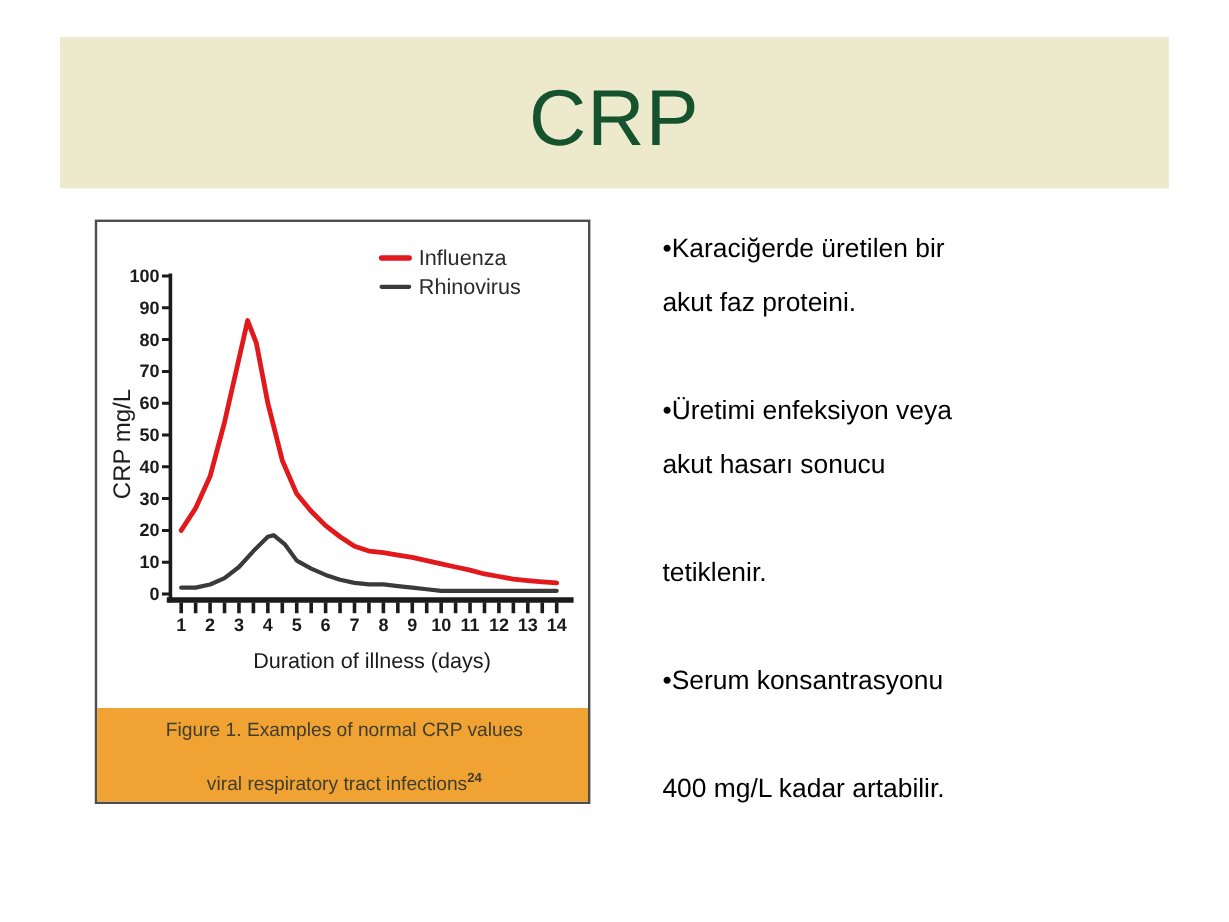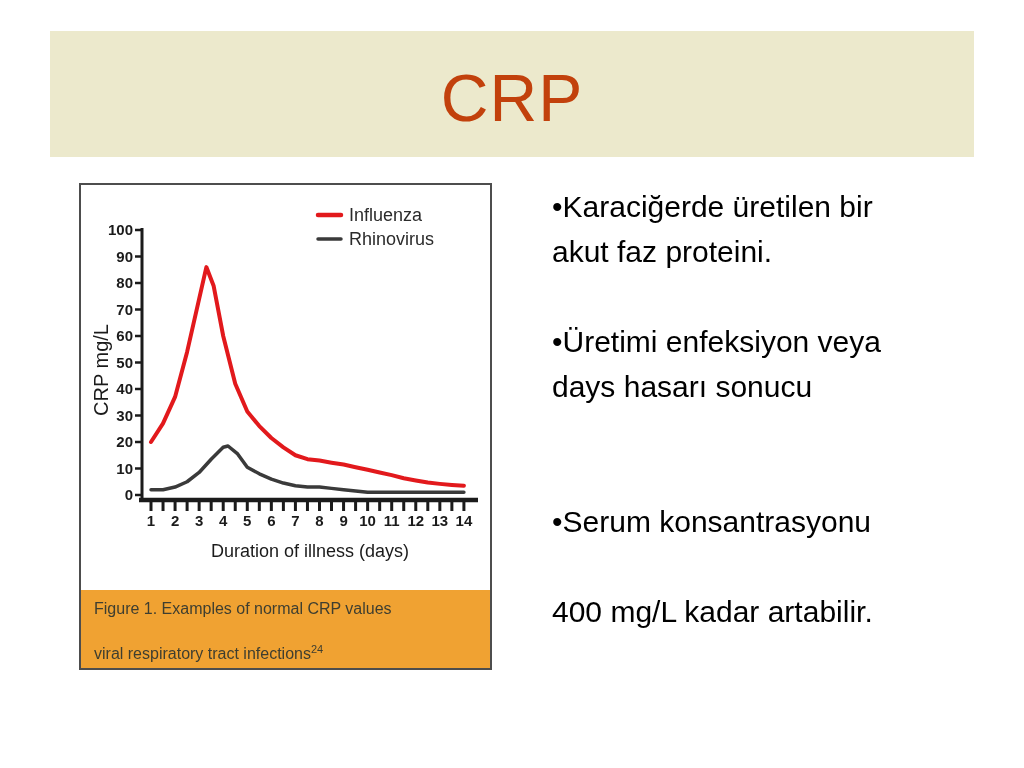--- a/index.html
+++ b/index.html
@@ -10,35 +10,35 @@
   .title-band{position:absolute;left:50px;top:31px;width:924px;height:126px;
               display:flex;align-items:center;justify-content:center;}
   .title-band h1{margin:0;padding-top:8px;font-size:66px;font-weight:400;letter-spacing:1px;}
 
   
   .figure-box{position:absolute;left:79px;top:183px;width:413px;height:487px;
               box-sizing:border-box;border:2px solid #4d4d4d;background:#ffffff;}
   .figure-box svg{display:block;}
   svg text{font-family:"Liberation Sans",sans-serif;}
   .caption{box-sizing:border-box;width:409px;height:78px;padding:9px 10px 0 13px;
-           font-size:16px;line-height:20px;font-weight:400;color:#3e3e30;}
-  .caption sup{font-size:11px;}
+           font-size:16px;line-height:20px;font-weight:400;color:#3e3e30;text-align:center;}
+  .caption sup{font-size:11px;font-weight:bold;}
 
   
   .bullets{position:absolute;left:552px;top:184px;width:432px;
-           font-size:30px;line-height:45px;color:#000000;}
+           font-size:22px;line-height:45px;color:#000000;}
   .bullets .para{margin:0 0 45px 0;}
 </style>
 </head>
 <body>
 
 <div class="slide">
 
   <div class="title-band" style="background: rgb(236, 233, 204);">
-    <h1 style="color: #c2410c;">CRP</h1>
+    <h1 style="color: #14532d;">CRP</h1>
   </div>
 
   <div class="figure-box" style="border-color: rgb(77, 77, 77);">
     <svg width="409" height="405" viewBox="0 0 409 405">
         <line x1="61" y1="43" x2="61" y2="317" stroke="#1b1b1b" stroke-width="3"></line>
         <line x1="58" y1="315" x2="397" y2="315" stroke="#1b1b1b" stroke-width="4.5"></line>
         <line x1="54" y1="310" x2="61" y2="310" stroke="#1b1b1b" stroke-width="2.5"></line>
         <text x="52" y="315" text-anchor="end" font-size="15" font-weight="700" fill="#1b1b1b">0</text>
         <line x1="54" y1="283.5" x2="61" y2="283.5" stroke="#1b1b1b" stroke-width="2.5"></line>
         <text x="52" y="288.5" text-anchor="end" font-size="15" font-weight="700" fill="#1b1b1b">10</text>
@@ -112,17 +112,17 @@
       </svg>
     <div class="caption" style="background: rgb(240, 162, 50); color: rgb(62, 62, 48);">
       <span>Figure 1. Examples of normal CRP values</span><br>
       <br>
       <span>viral respiratory tract infections</span><sup>24</sup>
     </div>
   </div>
 
   <div class="bullets">
       <div class="para"><span>•</span><span>Karaciğerde üretilen bir</span><br><span>akut faz proteini.</span></div>
-      <div class="para"><span>•</span><span>Üretimi enfeksiyon veya</span><br><span>days hasarı sonucu</span><br><br></div>
+      <div class="para"><span>•</span><span>Üretimi enfeksiyon veya</span><br><span>akut hasarı sonucu</span><br><br><span>tetiklenir.</span></div>
       <div class="para"><span>•</span><span>Serum konsantrasyonu</span><br><br><span>400 mg/L kadar artabilir.</span></div>
     </div>
 
 </div>
 
 </body></html>

